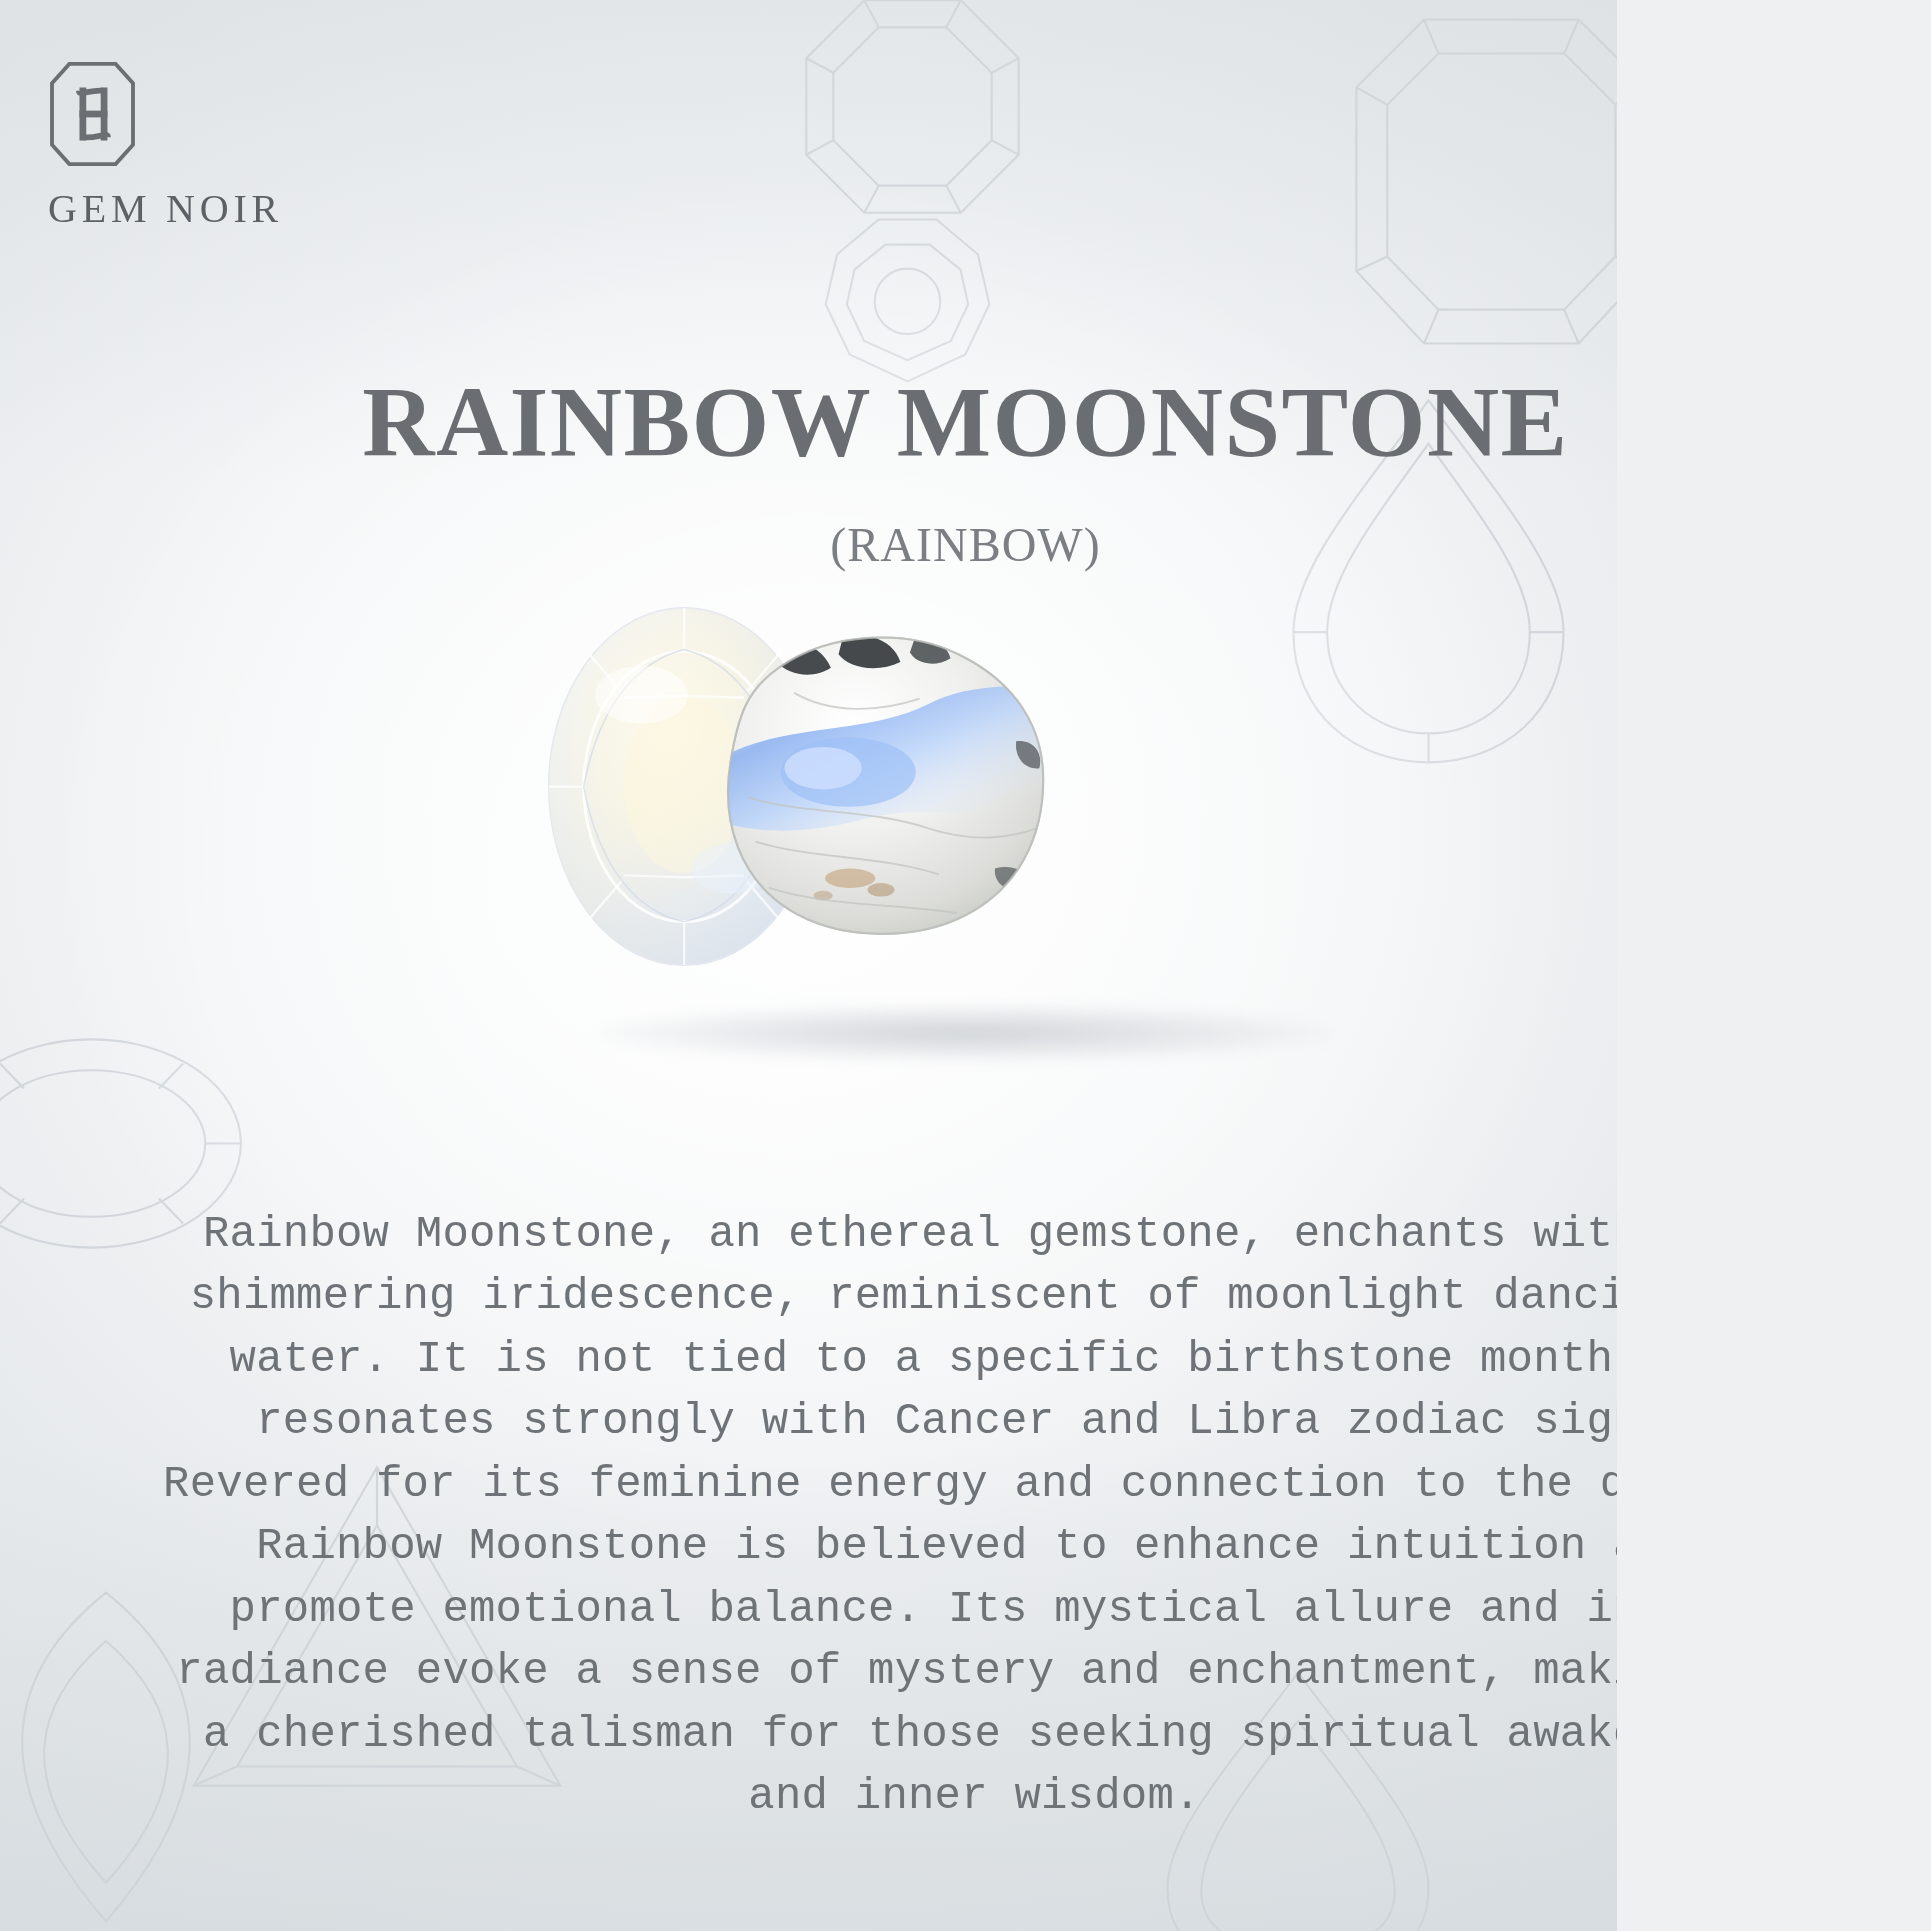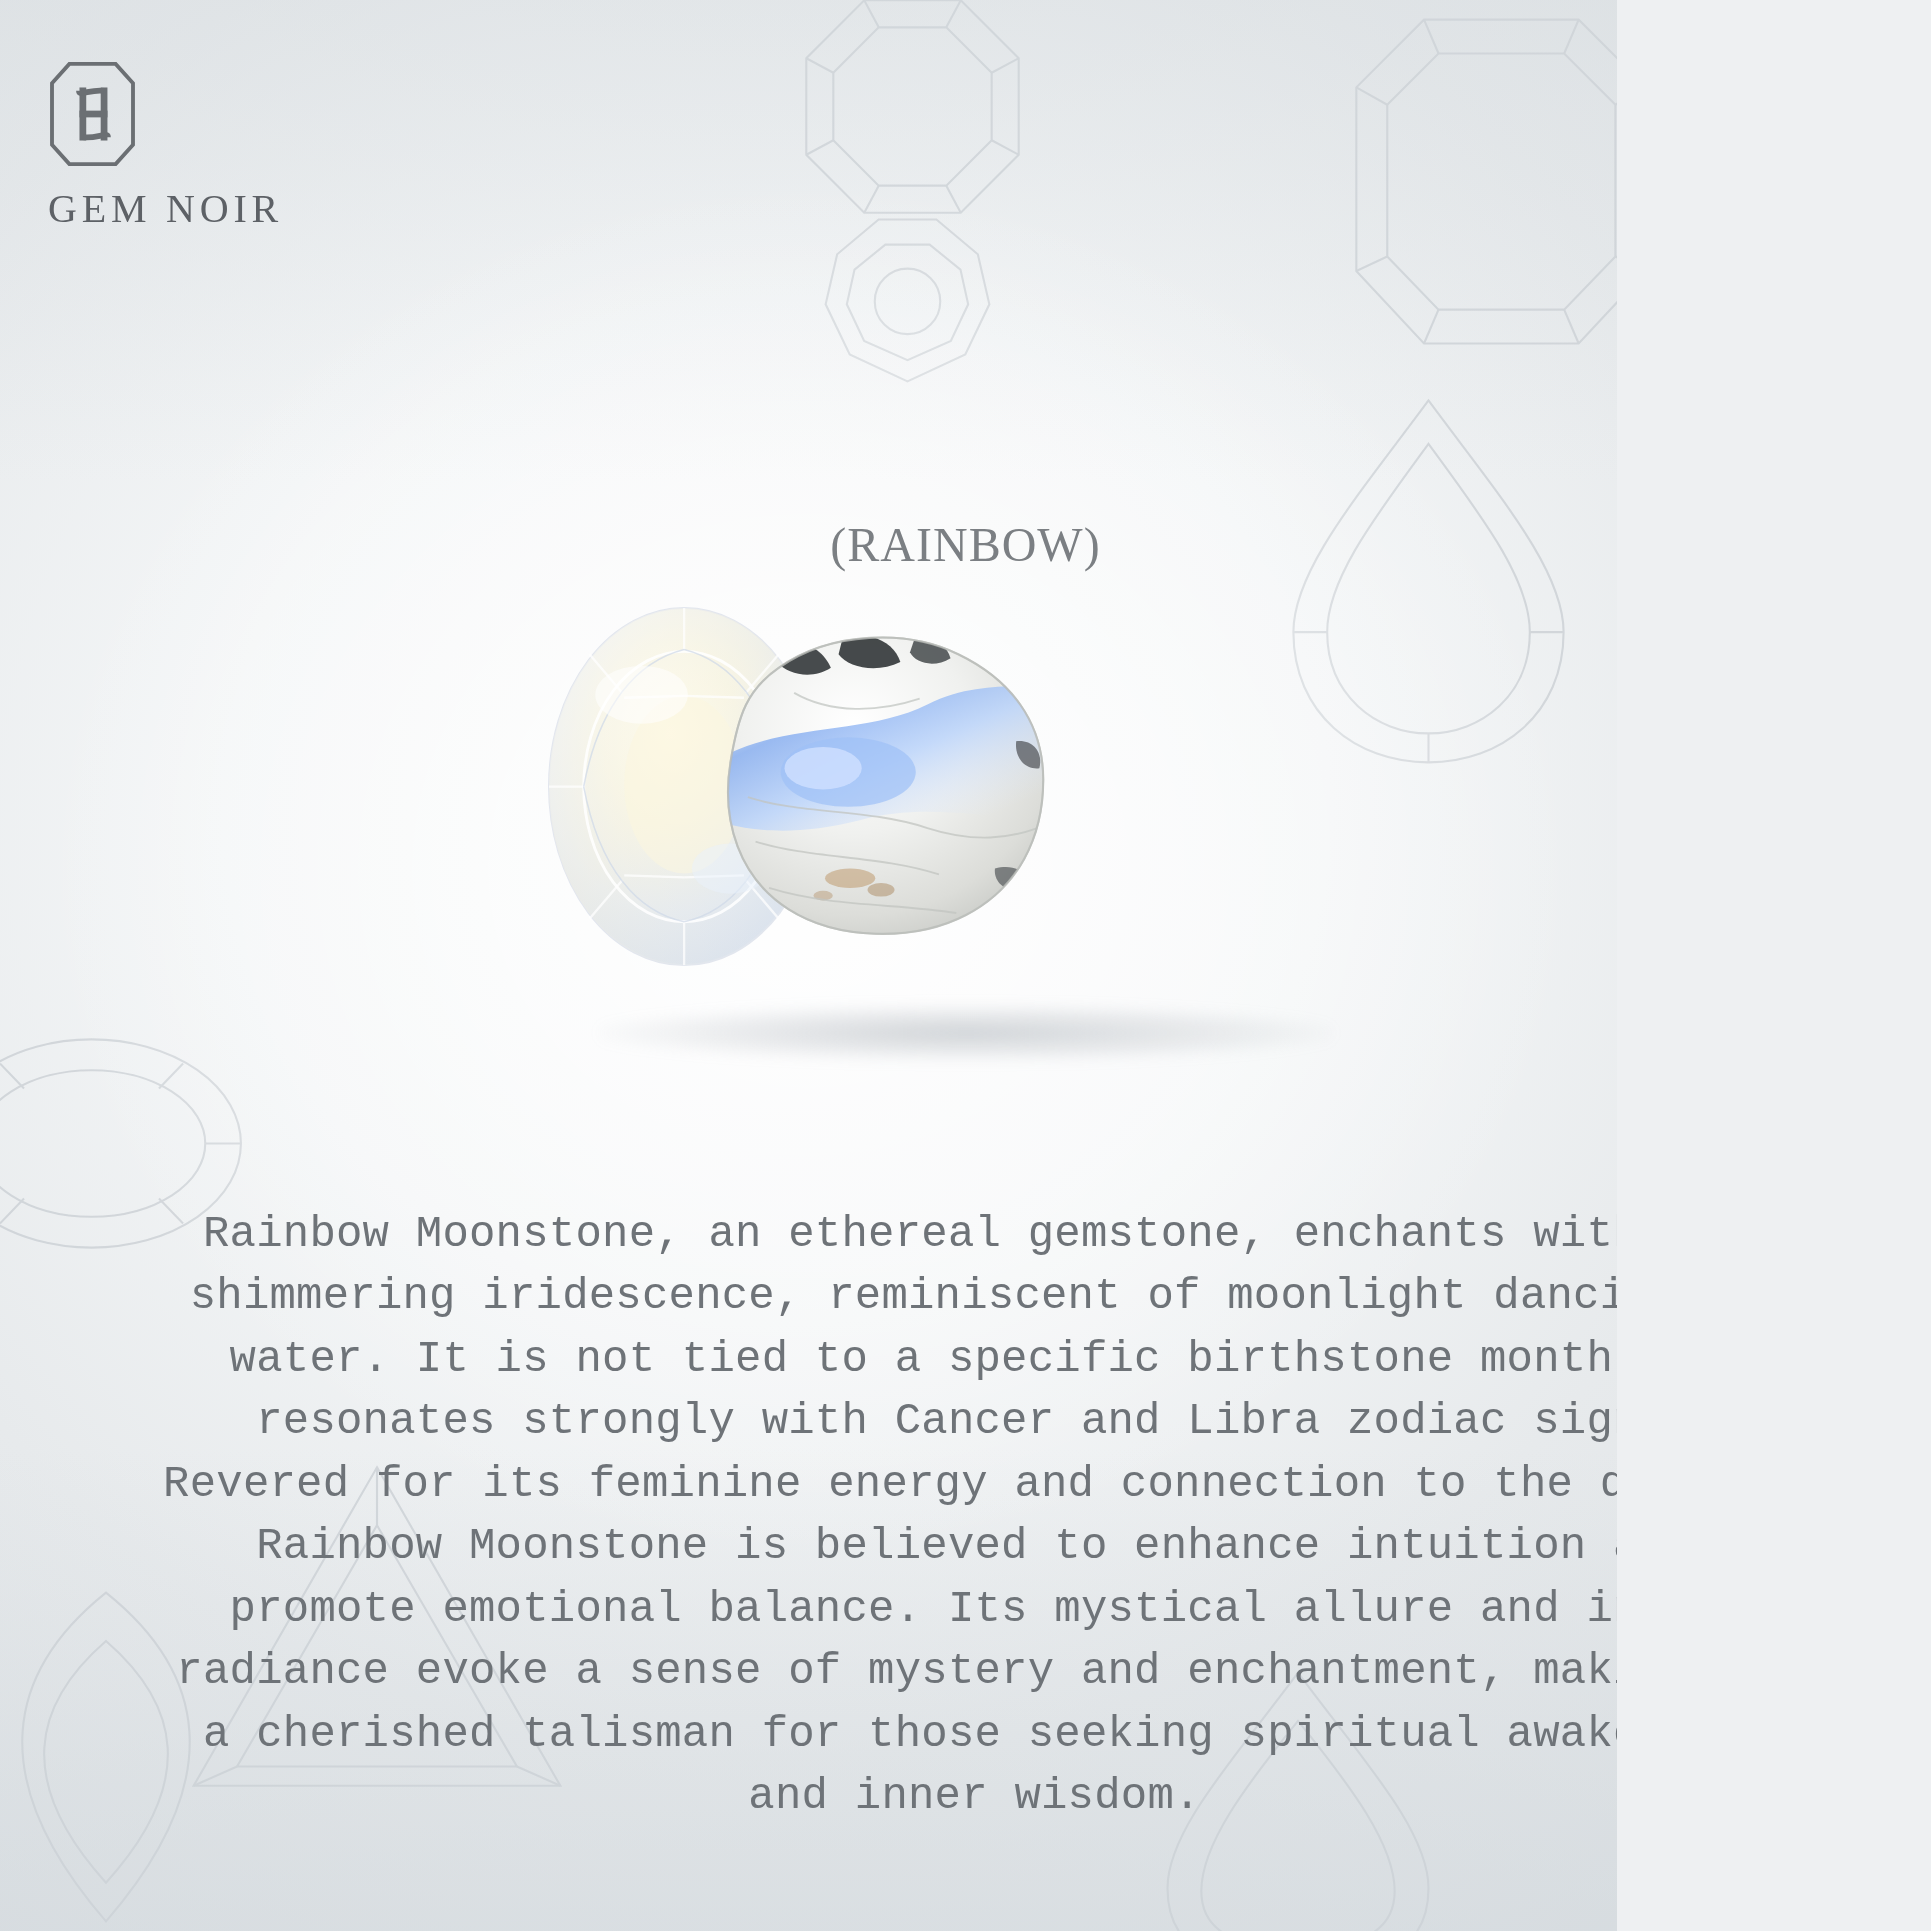--- a/index.html
+++ b/index.html
@@ -209,20 +209,21 @@
       <polygon points="22,4 70,4 88,24 88,88 70,108 22,108 4,88 4,24" fill="none" stroke="#6b6f73" stroke-width="4"></polygon>
       <path d="M36 32 L36 80" stroke="#6b6f73" stroke-width="7" fill="none" stroke-linecap="square"></path>
       <path d="M36 56 L58 56" stroke="#6b6f73" stroke-width="7" fill="none" stroke-linecap="square"></path>
       <path d="M58 32 L58 80" stroke="#6b6f73" stroke-width="7" fill="none" stroke-linecap="square"></path>
       <path d="M58 32 C 44 30, 32 38, 32 32" stroke="#6b6f73" stroke-width="6" fill="none"></path>
       <path d="M36 80 C 50 82, 62 74, 62 80" stroke="#6b6f73" stroke-width="6" fill="none"></path>
     </svg>
     <div class="logo-text">GEM NOIR</div>
   </div>
 
+  <div class="title">RAINBOW MOONSTONE</div>
   <div class="subtitle">(RAINBOW)</div>
 
   <div class="gem-stage">
     <div class="gem-shadow"></div>
 
     <svg class="gem-svg" width="850" height="502" viewBox="0 0 880 520">
       <defs>
         <radialGradient id="ovalBody" cx="45%" cy="35%" r="72%">
           <stop offset="0%" stop-color="#fdfbf0"></stop>
           <stop offset="35%" stop-color="#f4f3ea"></stop>

